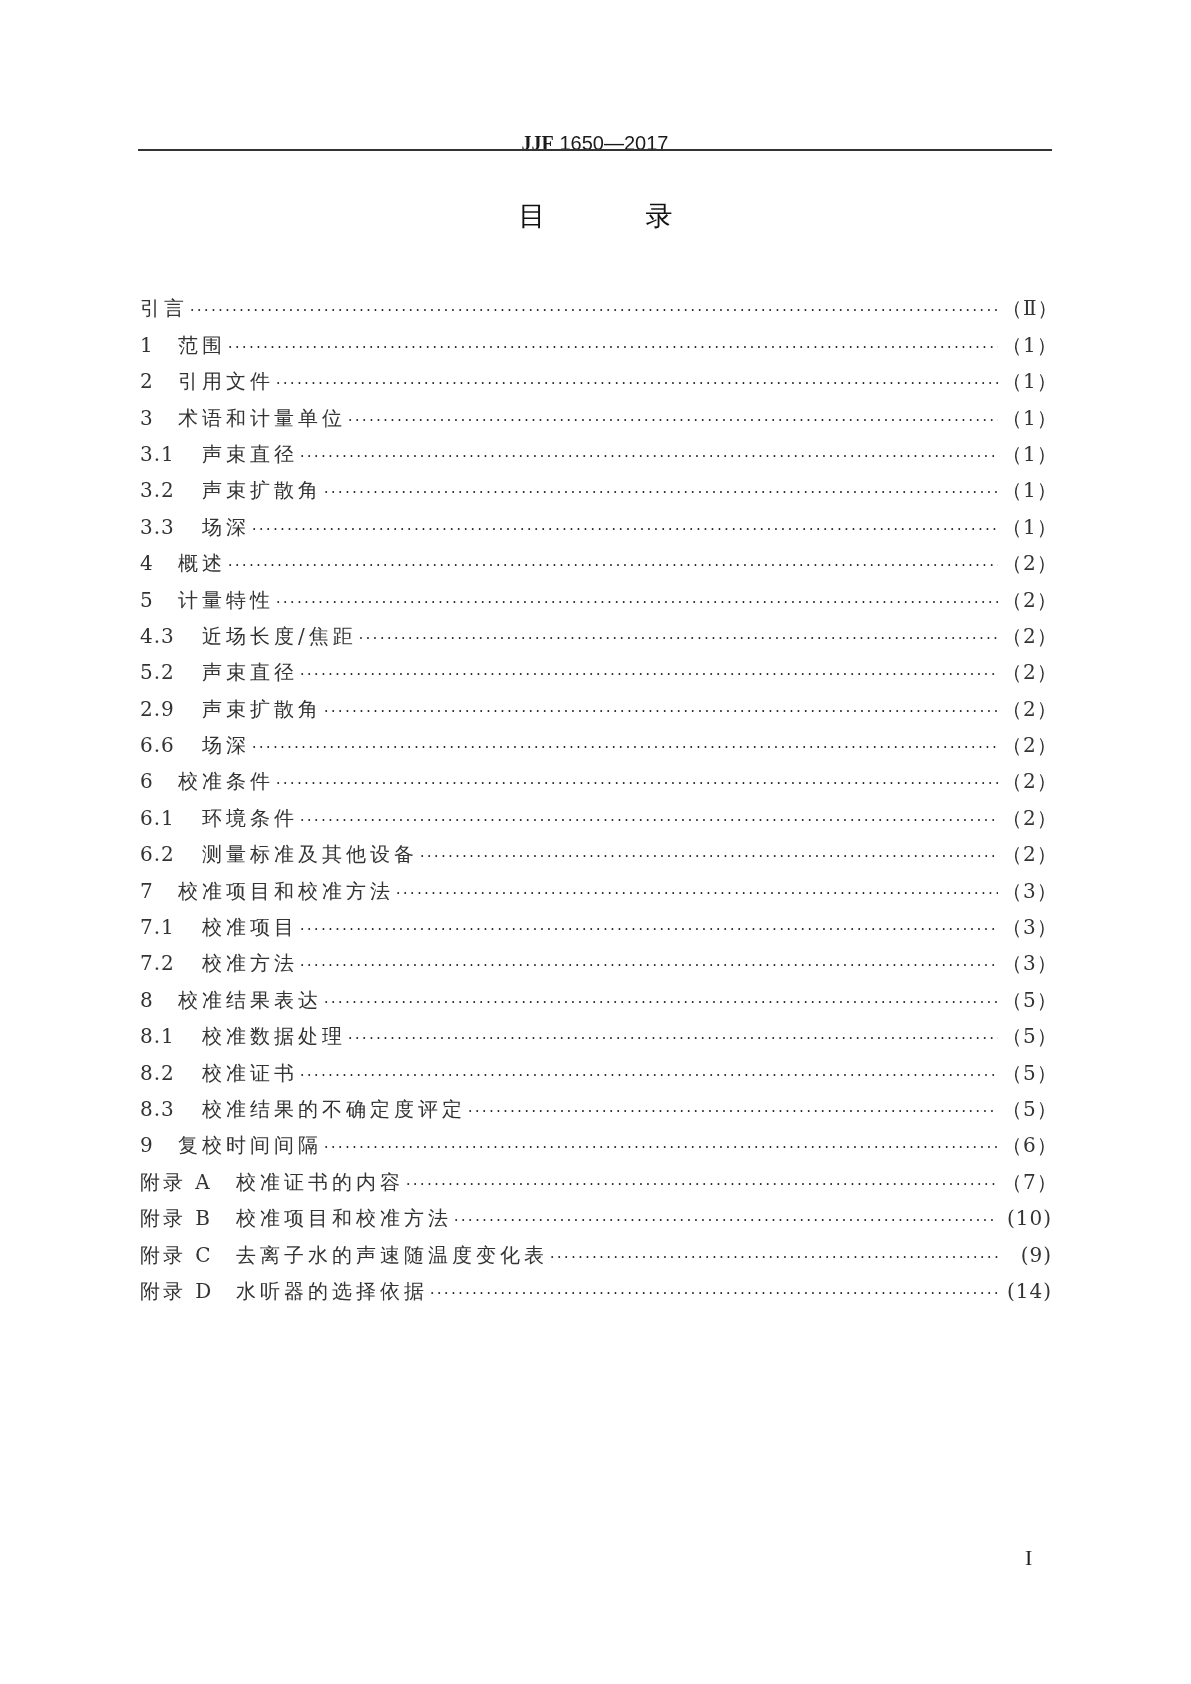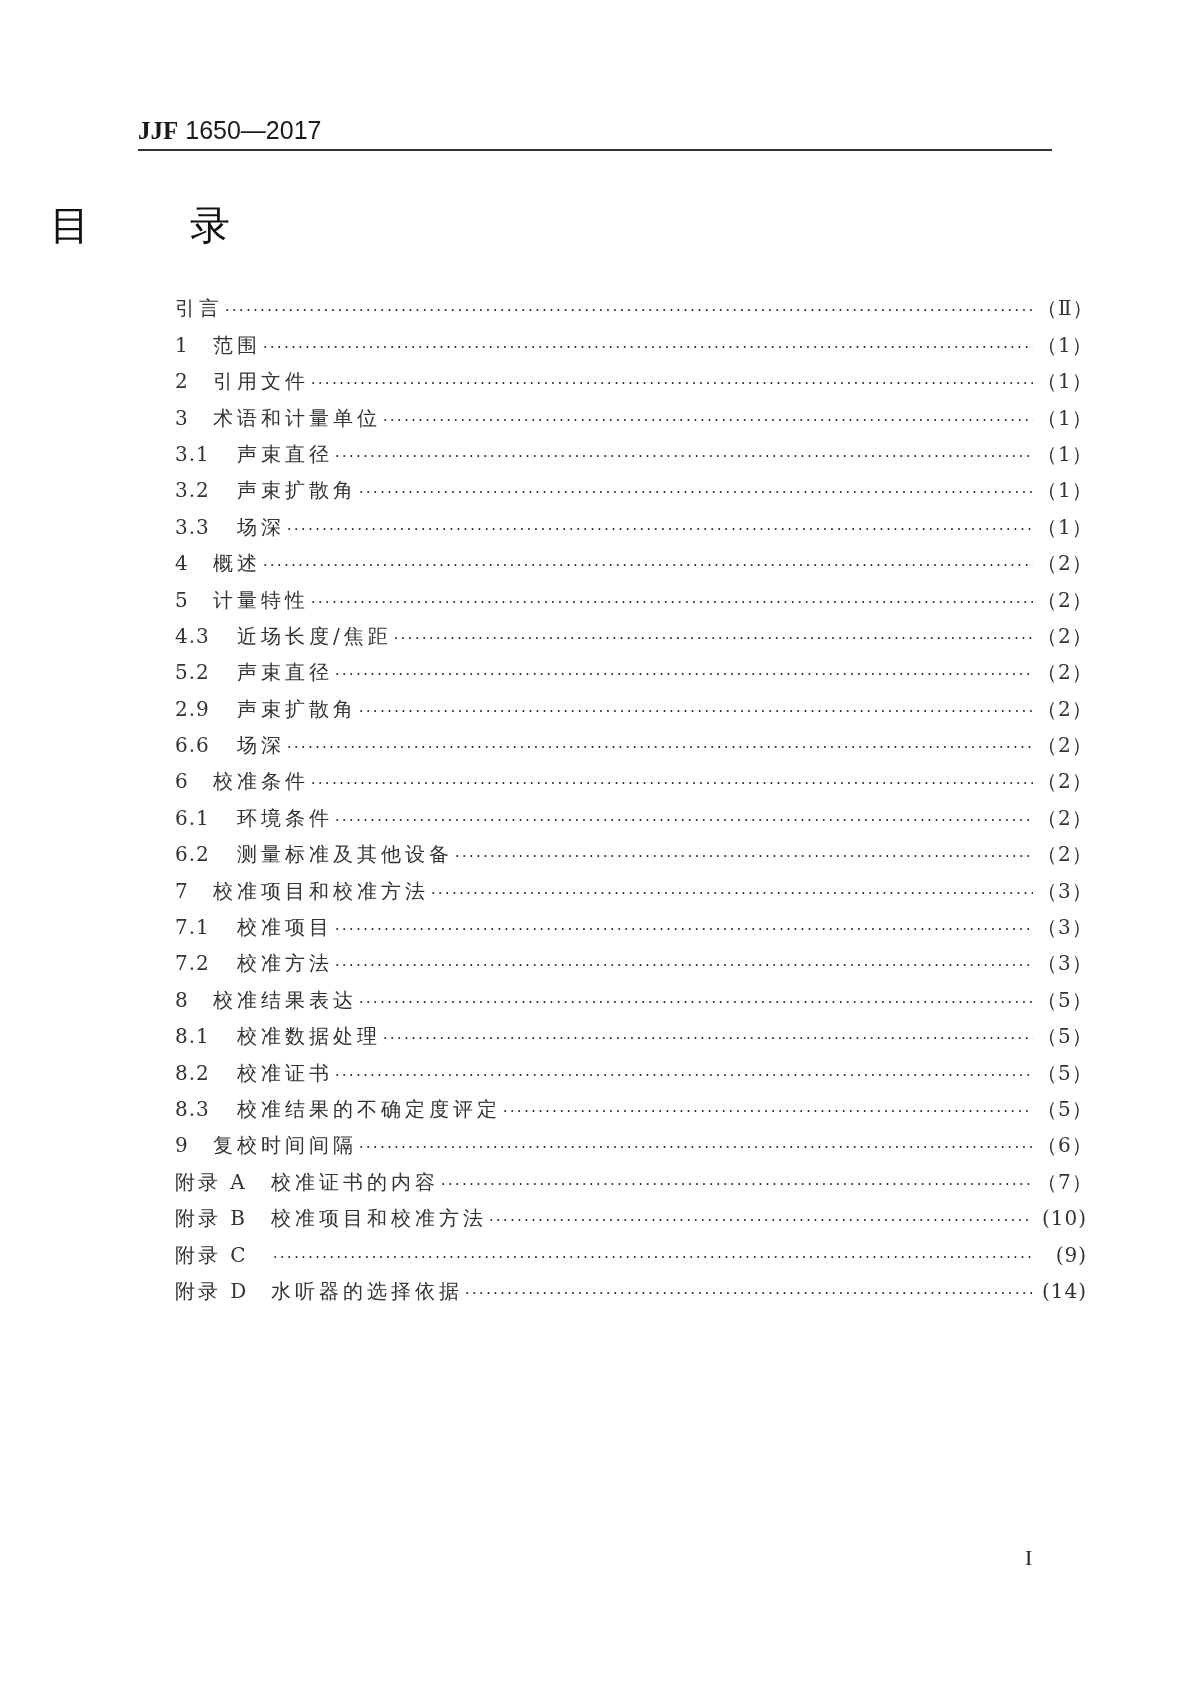--- a/index.html
+++ b/index.html
@@ -1,25 +1,25 @@
 <!DOCTYPE html>
 <html><head>
 <meta charset="utf-8">
 <style>
   html, body { margin:0; padding:0; background:#ffffff; }
   body { width:1191px; height:1684px; position:relative; overflow:hidden;
          font-family:"DejaVu Serif","Liberation Serif",serif; color:#222; }
-  .header { position:absolute; left:138px; width:914px; top:116px; 
-            font-family:"Liberation Sans","DejaVu Sans",sans-serif; font-size:25px; color:#1a1a1a; }
+  .header { position:absolute; left:138px; width:914px; top:132px; text-align:center;
+            font-family:"Liberation Sans","DejaVu Sans",sans-serif; font-size:20px; color:#1a1a1a; }
   .header .code { font-family:"Liberation Serif","DejaVu Serif",serif; font-weight:bold; }
   .rule { position:absolute; left:138px; width:914px; top:149px; height:2px; background:#333; }
-  .title { position:absolute; left:0; width:1191px; top:198px; text-align:left;
-           font-family:"DejaVu Sans","Liberation Sans",sans-serif; font-size:40px; color:#111; }
+  .title { position:absolute; left:0; width:1191px; top:198px; text-align:center;
+           font-family:"DejaVu Sans","Liberation Sans",sans-serif; font-size:27px; color:#111; }
   .title span { display:inline-block; margin:0 50px; }
-  .toc { position:absolute; left:140px; width:912px; top:286px;margin-left:35px; }
+  .toc { position:absolute; left:140px; width:912px; top:286px; }
   .row { display:flex; align-items:flex-end; height:36.4px; font-size:20px; line-height:28px; color:#333; }
   .row .num { display:inline-block; white-space:pre; letter-spacing:1px; }
   .row .lvl1 { width:38px; }
   .row .lvl2 { width:62px; }
   .row .lvlA { width:96px; letter-spacing:3px; }
   .row .label { white-space:nowrap; letter-spacing:4px; }
   .row .dots { flex:1; overflow:hidden; white-space:nowrap; margin:0 4px 0 2px; letter-spacing:2.6px;
                color:#222; font-size:14px; line-height:24px; }
   .row .page { white-space:nowrap; width:50px; text-align:right; letter-spacing:1px; }
   .pageno { position:absolute; left:1025px; top:1545px; font-size:22px; color:#222;
@@ -189,20 +189,21 @@
       <span class="page">（7）</span>
     </div>
     <div class="row">
       <span class="num lvlA">附录 B</span>
       <span class="label">校准项目和校准方法</span>
       <span class="dots">································································································································</span>
       <span class="page">(10)</span>
     </div>
     <div class="row">
       <span class="num lvlA">附录 C</span>
+      <span class="label">去离子水的声速随温度变化表</span>
       <span class="dots">································································································································</span>
       <span class="page">(9)</span>
     </div>
     <div class="row">
       <span class="num lvlA">附录 D</span>
       <span class="label">水听器的选择依据</span>
       <span class="dots">································································································································</span>
       <span class="page">(14)</span>
     </div>
   </div>

